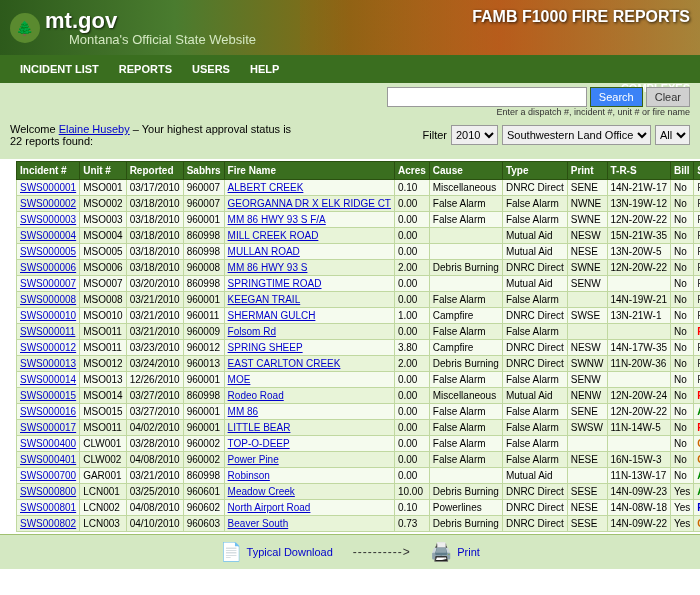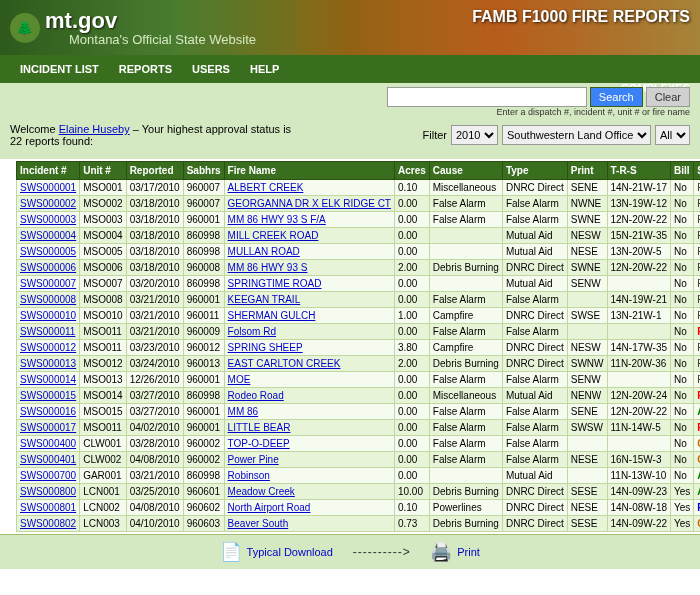--- a/index.html
+++ b/index.html
@@ -536,21 +536,21 @@
         <tr style="background: rgb(245, 251, 238);">
       <td class="link-cell">SWS000700</td>
       <td>GAR001</td>
       <td>03/21/2010</td>
       <td>860998</td>
       <td class="link-cell">Robinson</td>
       <td>0.00</td>
       <td></td>
       <td>Mutual Aid</td>
       <td></td>
-      <td>11N-13W-10</td>
+      <td>11N-13W-17</td>
       <td>No</td>
       <td class="status-approved">Approved</td>
     </tr>
         <tr style="background: rgb(232, 244, 216);">
       <td class="link-cell">SWS000800</td>
       <td>LCN001</td>
       <td>03/25/2010</td>
       <td>960601</td>
       <td class="link-cell">Meadow Creek</td>
       <td>10.00</td>

